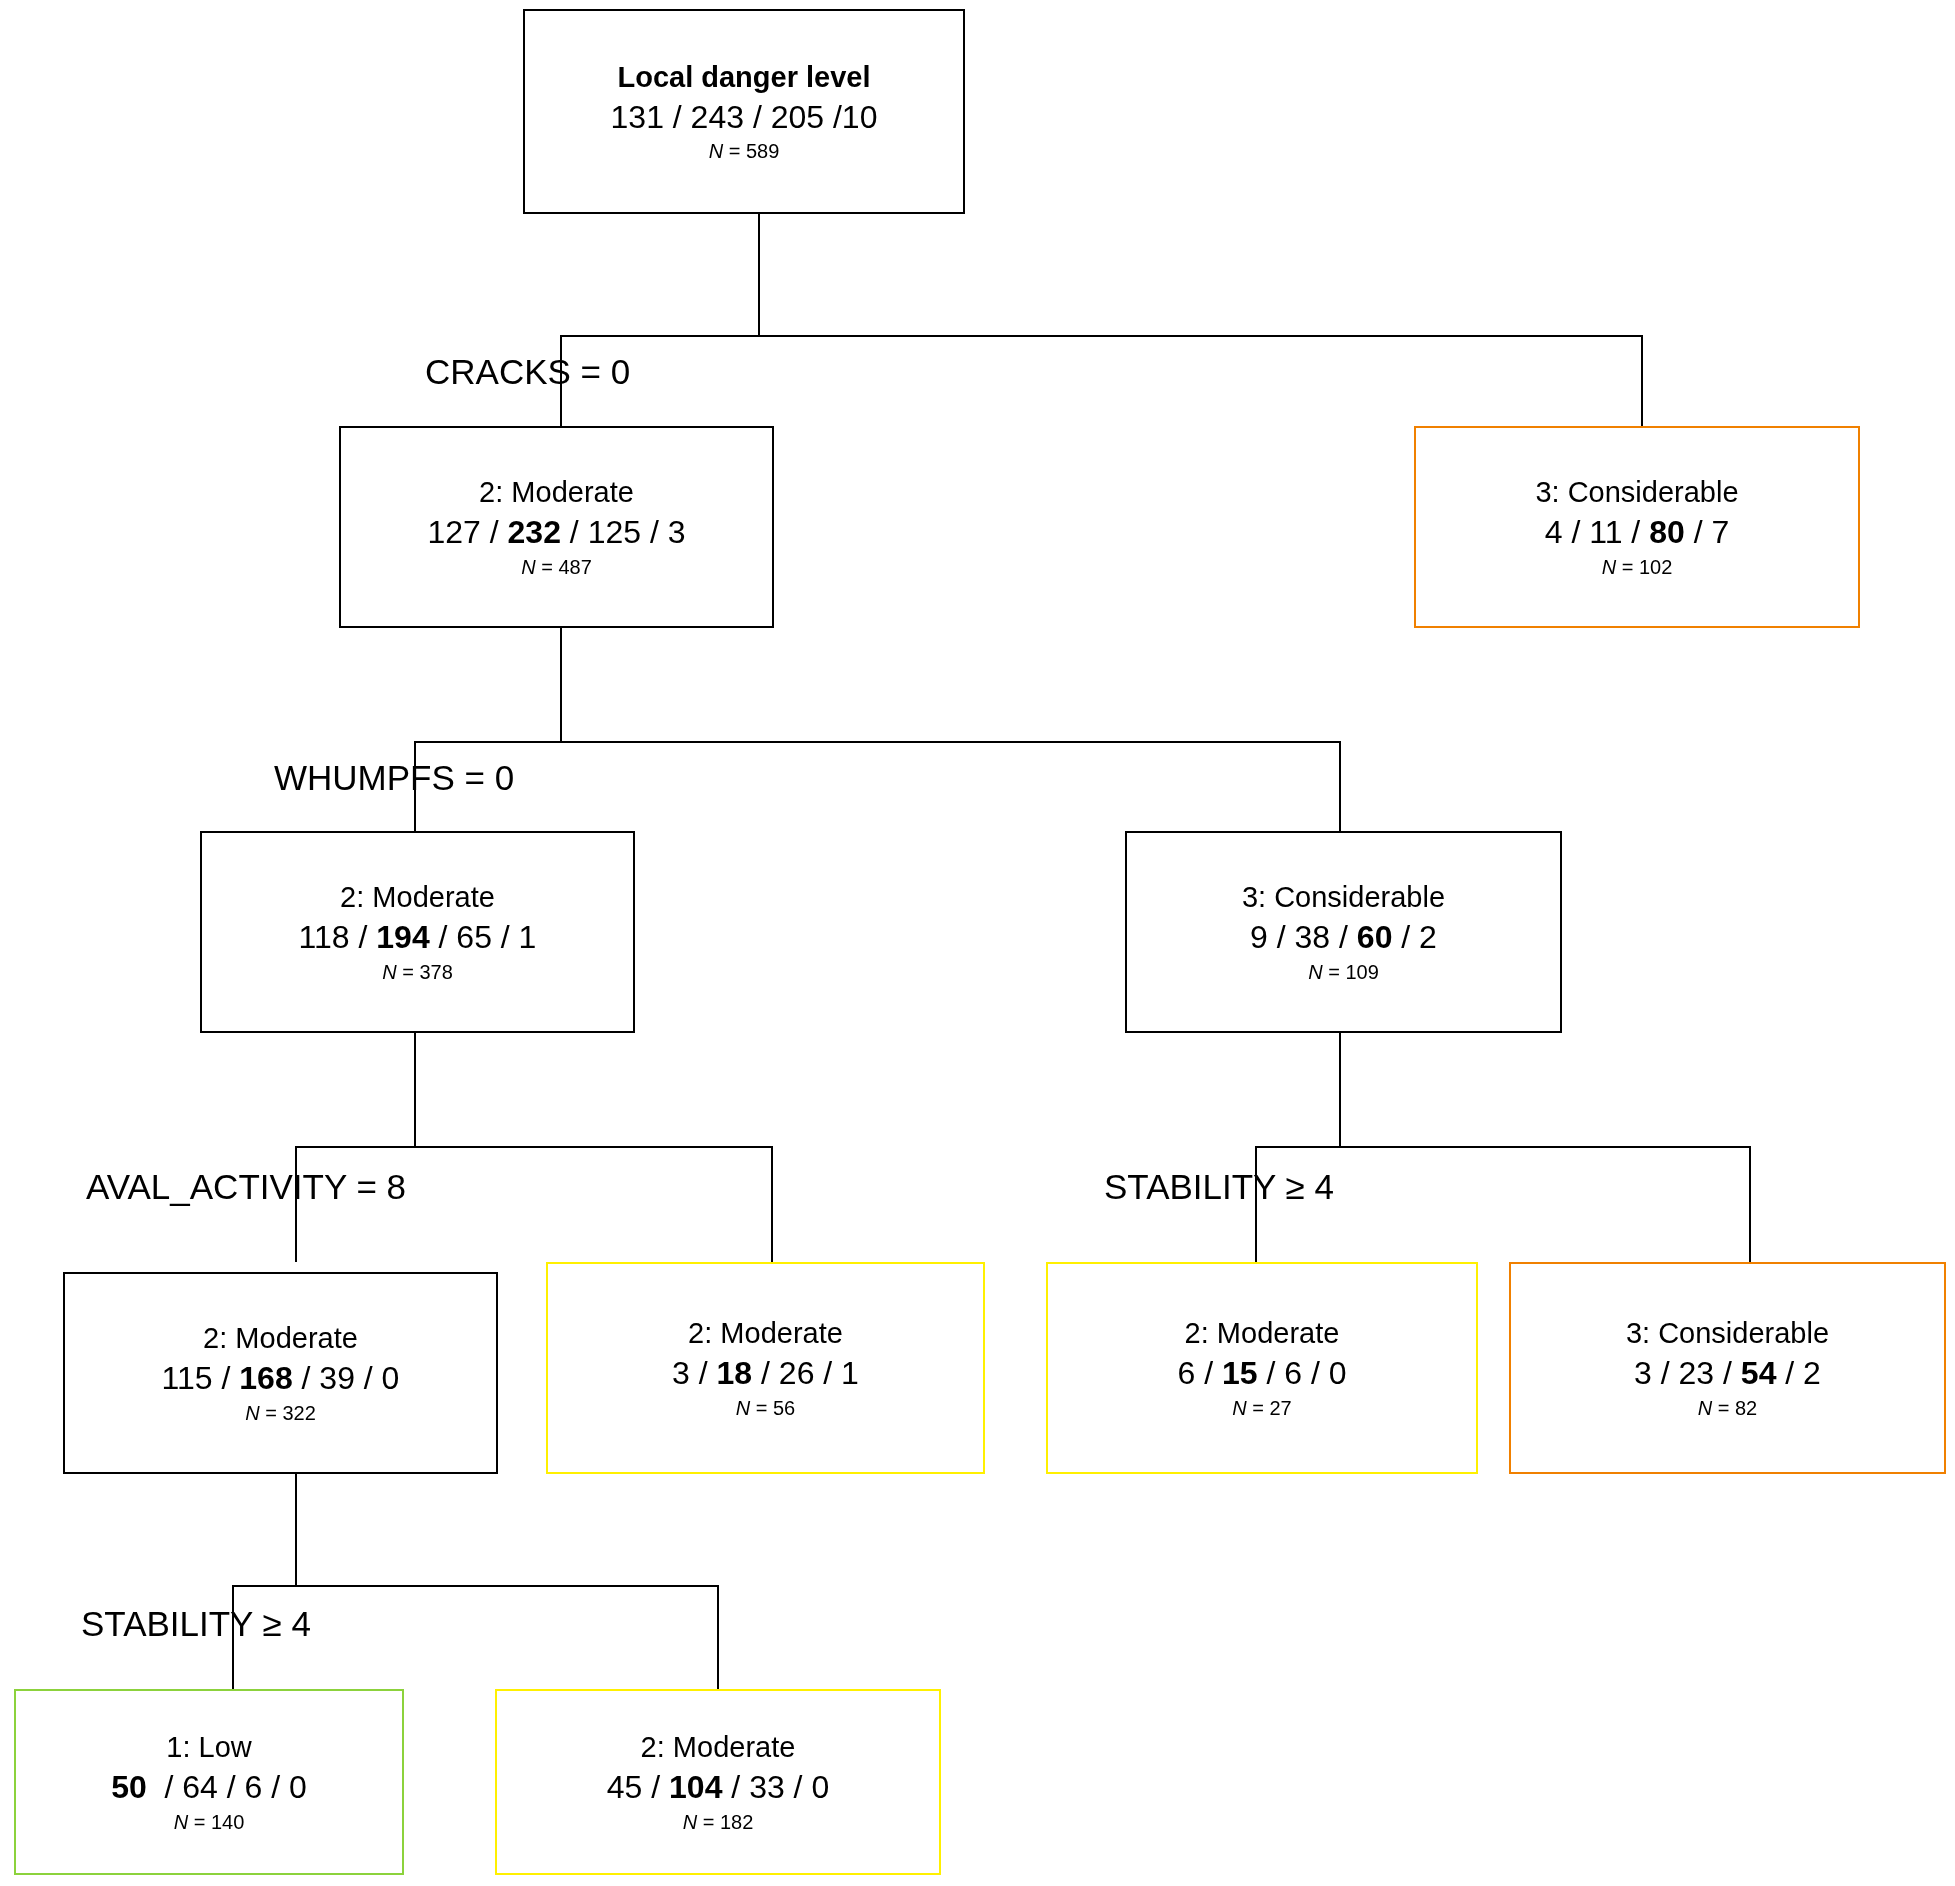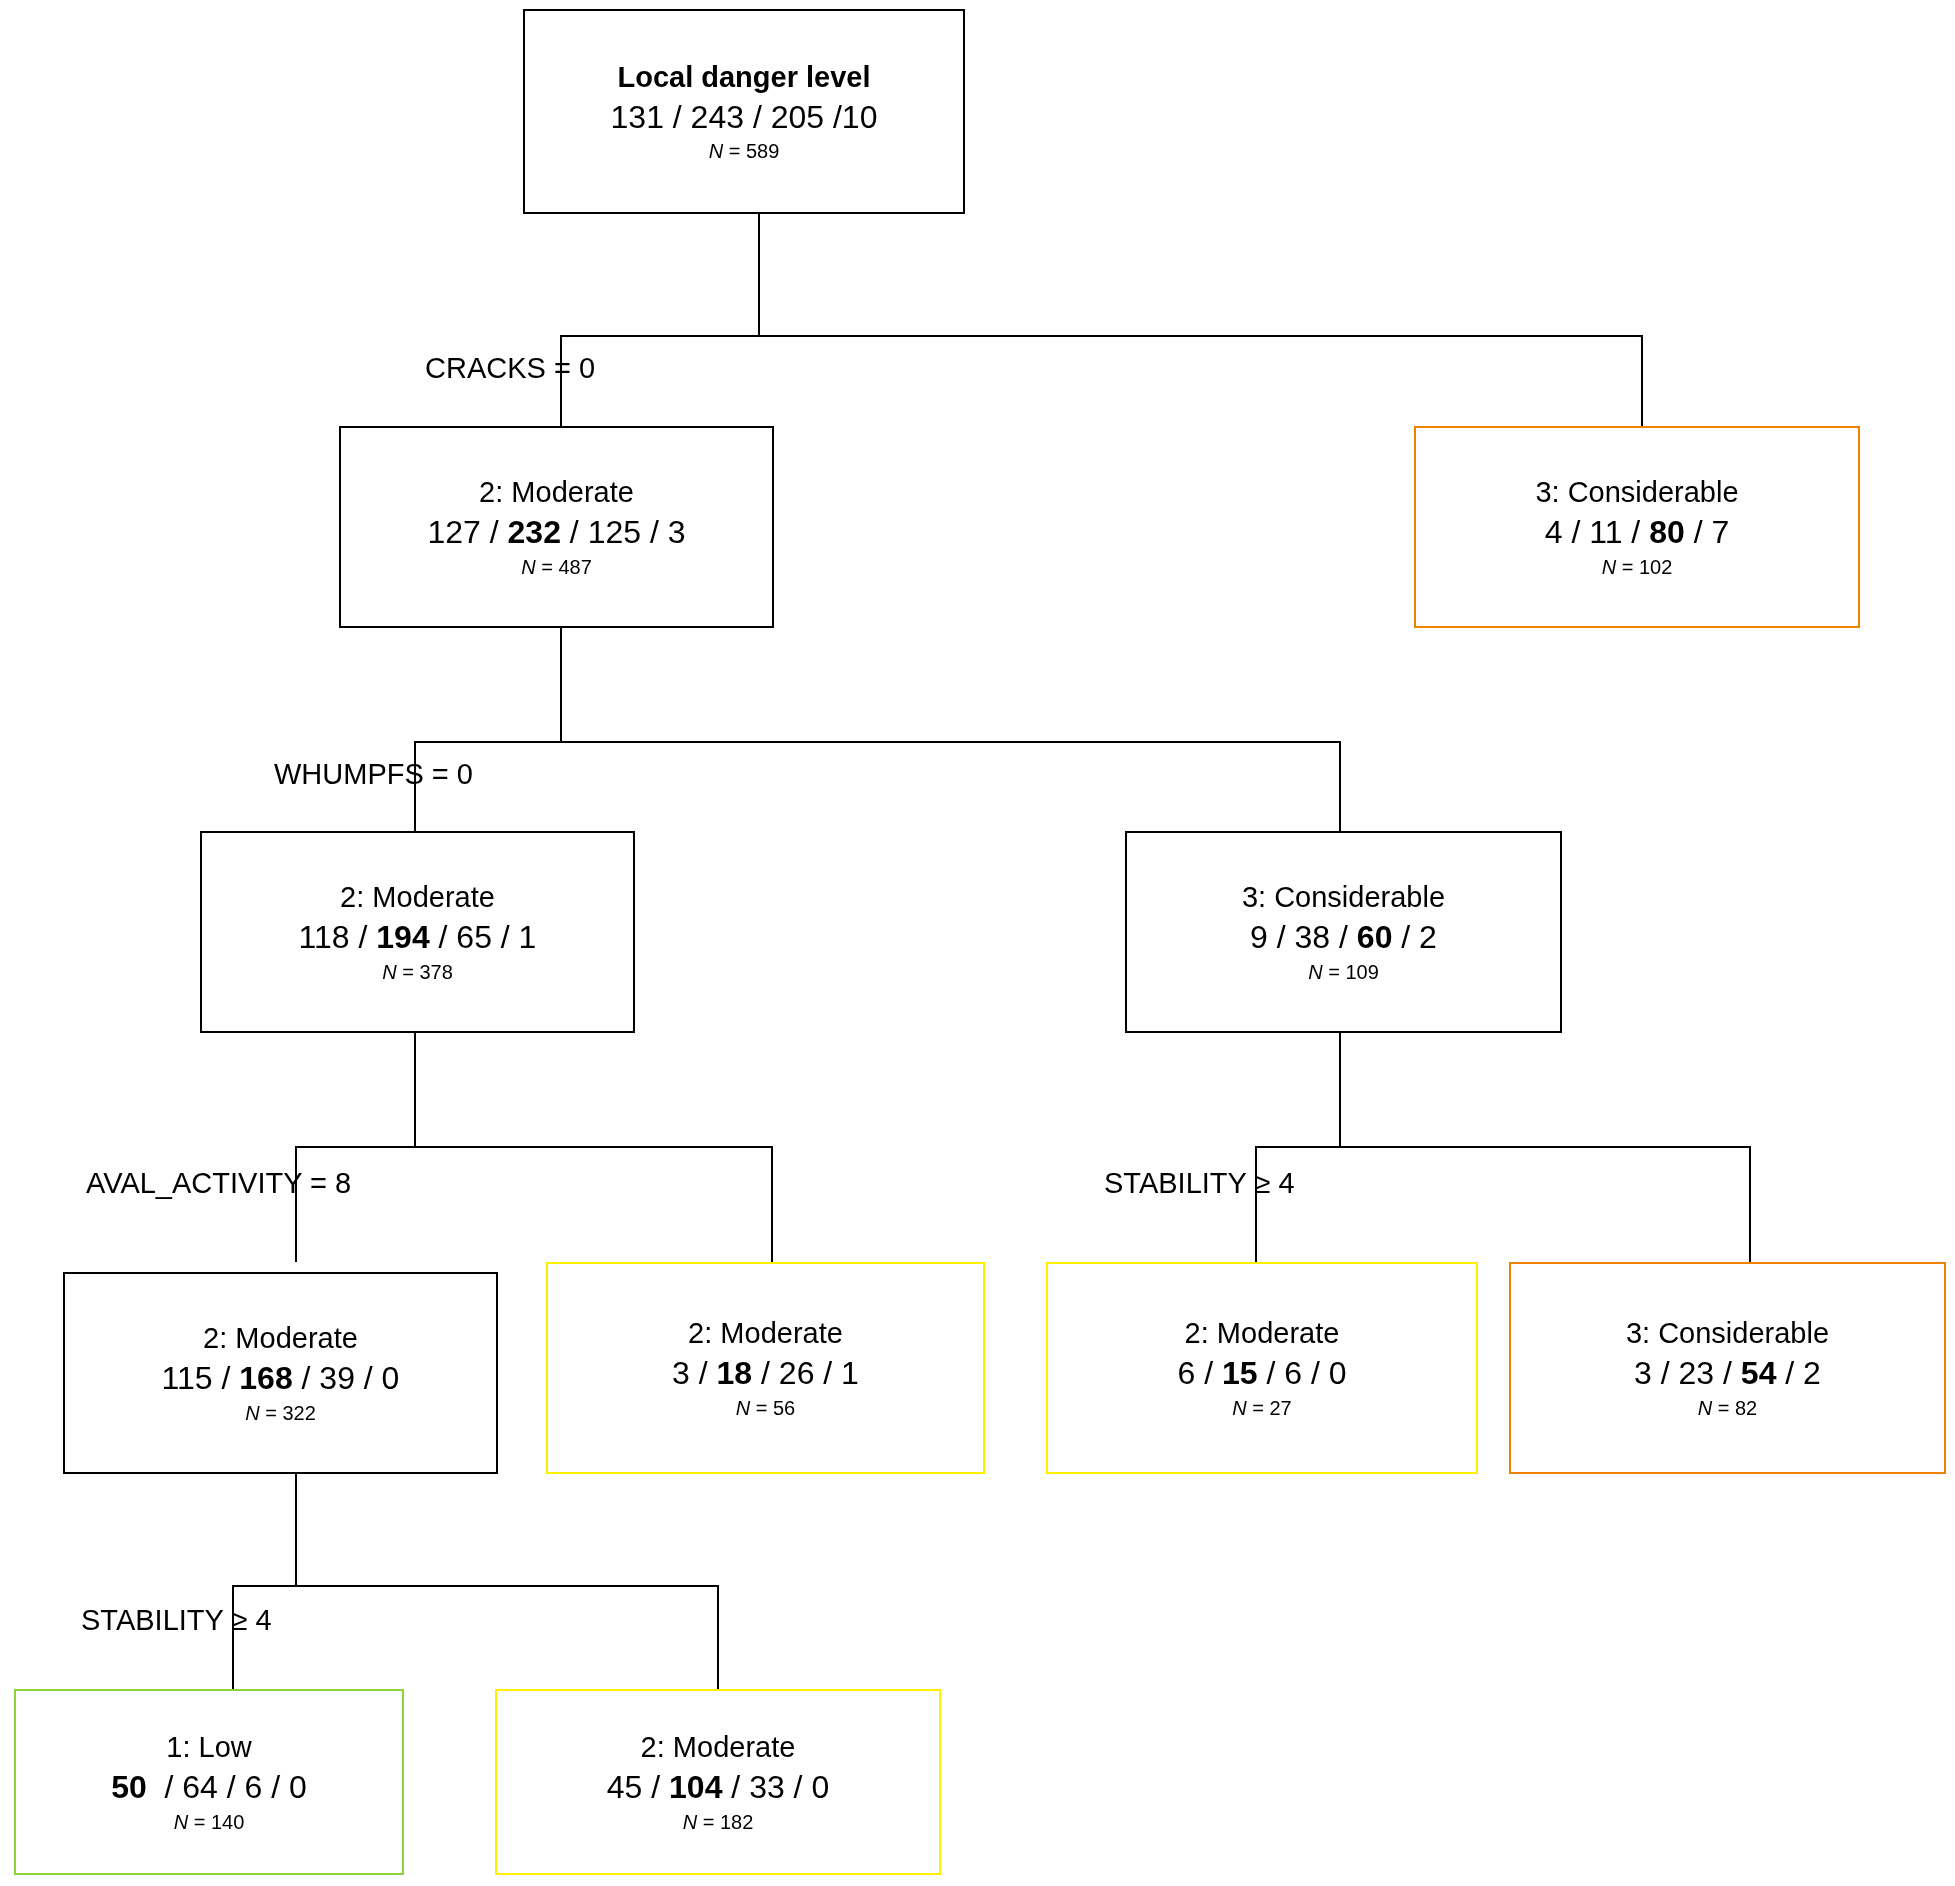--- a/index.html
+++ b/index.html
@@ -51,21 +51,21 @@
   .bold { font-weight: bold; }
   .ital { font-style: italic; }
   .edge {
     position: absolute;
     background: #000000;
   }
   .edge.h { height: 2.3px; }
   .edge.v { width: 2.3px; }
   .splitlabel {
     position: absolute;
-    font-size: 29px;
+    font-size: 35px;
     white-space: nowrap;
     text-align: right;
   }
 </style>
 </head>
 <body>
 
 <div id="canvas">
 
   <div class="edge v" style="left:758px; top:214px; height:122px;"></div>

